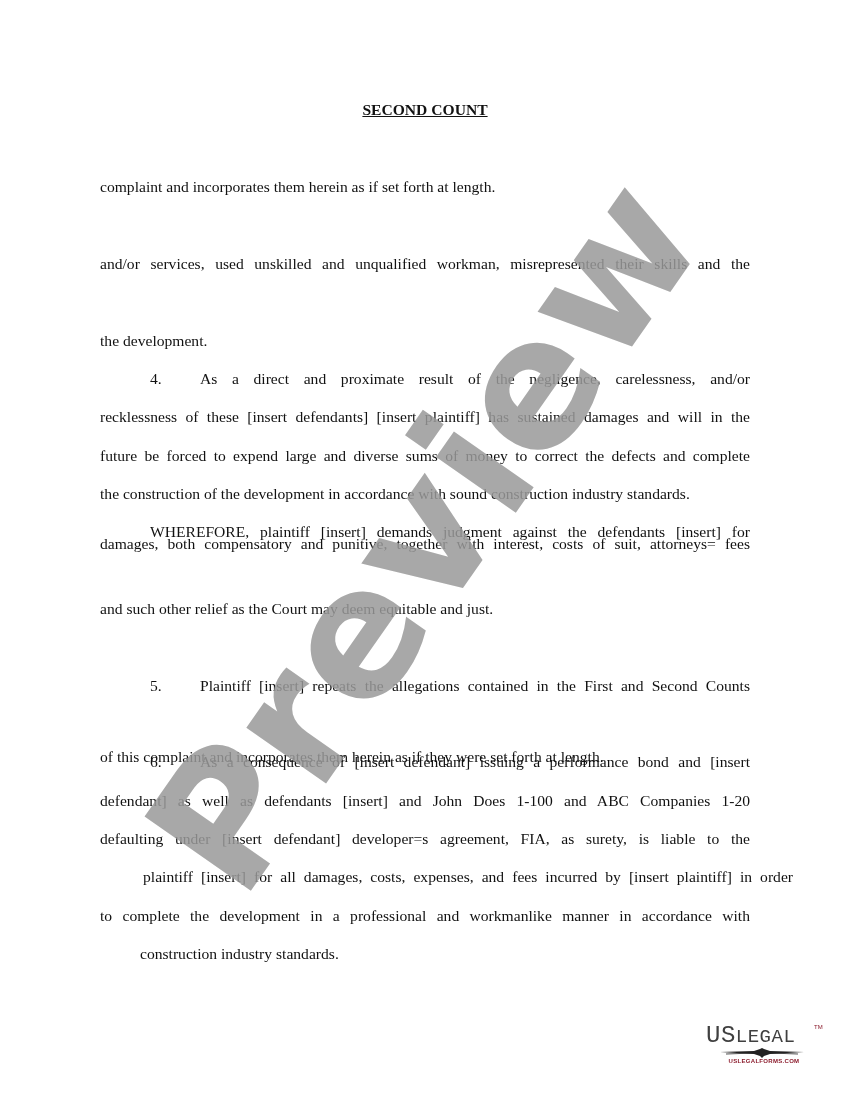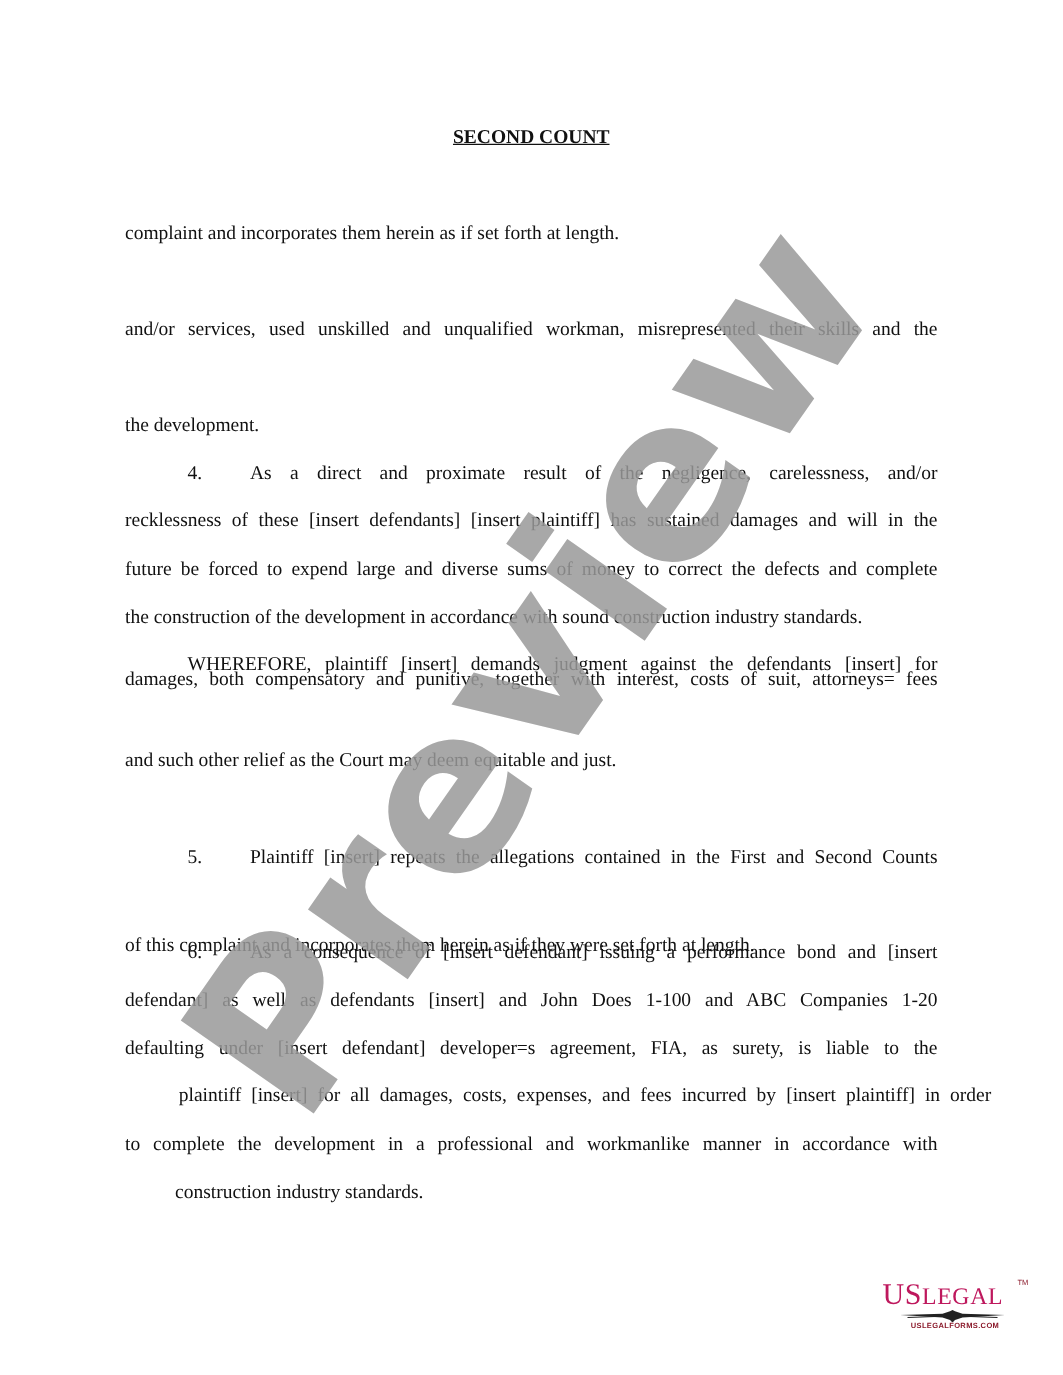--- a/index.html
+++ b/index.html
@@ -21,22 +21,22 @@
   .line .num { display: inline-block; width: 50px; }
   .watermark {
     position: absolute; left: 425px; top: 535px;
     transform: translate(-50%, -50%) rotate(-55deg);
     font-family: "DejaVu Sans", "Liberation Sans", sans-serif;
     font-weight: bold; font-size: 178px; color: #9a9a9a; opacity: 0.85;
     letter-spacing: 2px; white-space: nowrap; pointer-events: none;
   }
   .logo { position: absolute; left: 706px; top: 1024px; width: 116px; height: 44px; }
   .logo-text {
-    position: absolute; left: 0; top: 0; font-family: Liberation Serif, serif;
-    font-size: 24px; color: #be185d; letter-spacing: 0.5px; line-height: 24px;
+    position: absolute; left: 0; top: 0; font-family: Liberation Mono, monospace;
+    font-size: 24px; color: #404040; letter-spacing: 0.5px; line-height: 24px;
   }
   .logo-text .small { font-size: 19px; }
   .logo-tm { position: absolute; left: 108px; top: 0; font-size: 6px; color: #8b1a2b; font-family: "Liberation Sans", sans-serif; }
   .logo-wings { position: absolute; left: 14px; top: 24px; width: 84px; height: 10px; }
   .logo-url {
     position: absolute; left: 0; top: 34px; width: 116px; text-align: center;
     font-family: "Liberation Sans", sans-serif; font-size: 6px; font-weight: bold; color: #8b1a2b; letter-spacing: 0.3px;
   }
 </style>
 </head>

